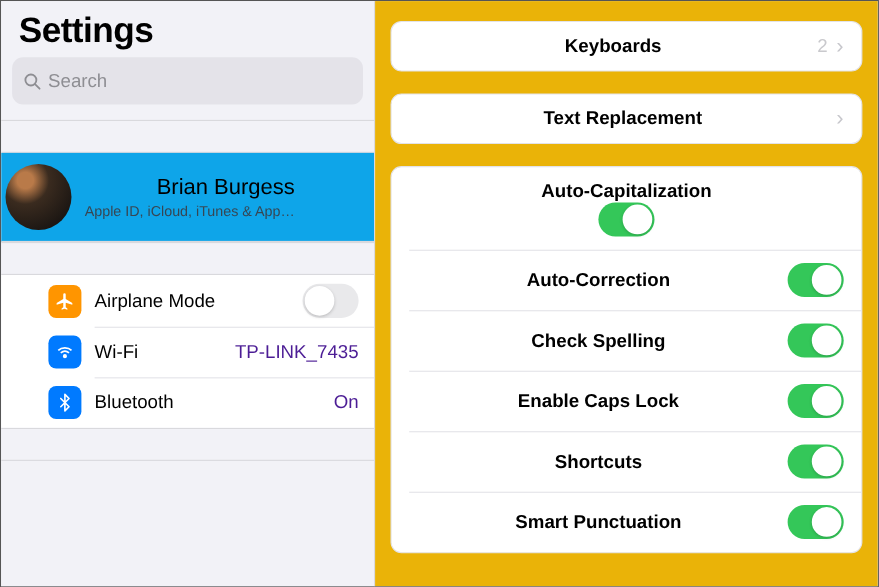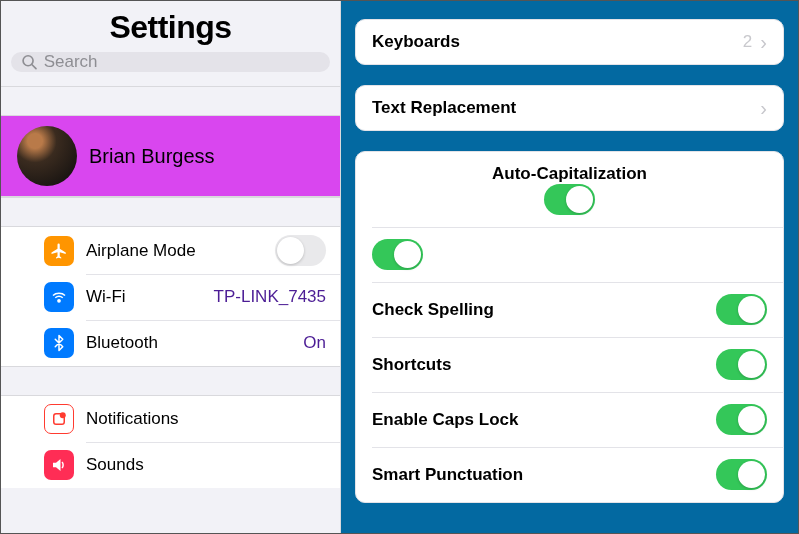--- a/index.html
+++ b/index.html
@@ -18,50 +18,49 @@
     border-right: 1px solid #d9d9dd;
     display: flex;
     flex-direction: column;
     overflow-y: auto;
   }
   .title {
     font-size: 32px;
     font-weight: 800;
     padding: 8px 16px 6px 16px;
     letter-spacing: -0.5px;
-    text-align: center;
   }
   .search-wrap {
     padding: 0 10px 14px 10px;
   }
   .search {
     display: flex;
     align-items: center;
     background: #e4e3e9;
     border-radius: 10px;
-    height: 20px;
+    height: 43px;
     padding: 0 10px;
     color: #8e8e93;
   }
   .search svg { margin-right: 6px; }
   .search input {
     border: none;
     background: transparent;
     outline: none;
     font-size: 17px;
     color: #333;
     width: 100%;
   }
   .search input::placeholder { color: #8e8e93; }
   .gap { height: 30px; border-top: 1px solid #d9d9dd; border-bottom: 1px solid #d9d9dd; }
   .profile {
     display: flex;
     align-items: center;
-    background: #d946ef;
-    padding: 10px 16px;
+    background: #0ea5e9;
+    padding: 10px 4px;
     border-bottom: 1px solid #d9d9dd;
     text-align: right;
   }
   .avatar {
     width: 60px; height: 60px;
     border-radius: 50%;
     background: radial-gradient(circle at 30% 25%, #b97a49 0 12%, #3a2b1f 35%, #1a1512 80%);
     flex-shrink: 0;
     margin-right: 12px;
   }
@@ -110,23 +109,24 @@
     width: 27px; height: 27px;
     border-radius: 50%;
     background: #fff;
     top: 2px;
     box-shadow: 0 1px 3px rgba(0,0,0,0.2);
   }
   .toggle.off .knob { left: 2px; }
   .toggle.on .knob { right: 2px; }
   .right-pane {
     flex: 1;
-    background: #0369a1;
+    background: #eab308;
     padding: 18px 14px;
     overflow-y: auto;
+    text-align: center;
   }
   .card {
     background: #fff;
     border-radius: 10px;
     border: 1px solid #e3e3e8;
   }
   .card + .card { margin-top: 20px; }
   .crow {
     display: flex;
     align-items: center;
@@ -166,20 +166,21 @@
       <input type="text" placeholder="Search" style="">
     </div>
   </div>
 
   <div class="gap"></div>
 
   <div class="profile">
     <div class="avatar"></div>
     <div>
       <div class="profile-name">Brian Burgess</div>
+      <div class="profile-sub">Apple ID, iCloud, iTunes &amp; App…</div>
     </div>
   </div>
 
   <div class="gap"></div>
 
   <div class="group">
     <div class="row">
       <div class="icon" style="background:#ff9500">
         <svg viewBox="0 0 24 24" fill="#fff">
             <path d="M21 16v-2l-8-5V3.5a1.5 1.5 0 0 0-3 0V9l-8 5v2l8-2.5V19l-2 1.5V22l3.5-1 3.5 1v-1.5L13 19v-5.5l8 2.5z"></path>
@@ -207,40 +208,20 @@
             <path d="M7 7l10 10-5 5V2l5 5L7 17"></path>
           </svg>
       </div>
       <div class="row-label">Bluetooth</div>
       <div class="row-value">On</div>
     </div>
   </div>
 
   <div class="gap"></div>
 
-  <div class="group">
-    <div class="row">
-      <div class="icon" style="background:#fff;border:1px solid #ff3b30">
-        <svg viewBox="0 0 24 24" fill="#ff3b30">
-            <rect x="5" y="5" width="14" height="14" rx="3" fill="none" stroke="#ff3b30" stroke-width="2"></rect>
-            <circle cx="17" cy="7" r="4" fill="#ff3b30"></circle>
-          </svg>
-      </div>
-      <div class="row-label">Notifications</div>
-    </div>
-    <div class="row">
-      <div class="icon" style="background:#ff2d55">
-        <svg viewBox="0 0 24 24" fill="#fff">
-            <path d="M4 9v6h4l6 5V4L8 9H4z"></path>
-            <path d="M16 8c2 2 2 6 0 8" stroke="#fff" stroke-width="2" fill="none"></path>
-          </svg>
-      </div>
-      <div class="row-label">Sounds</div>
-    </div>
-  </div>
 </div>
 
 <div class="right-pane">
 
   <div class="card">
     <div class="crow">
       <div class="crow-label">Keyboards</div>
       <div class="crow-value">2</div>
       <span class="chev">›</span>
     </div>
@@ -254,43 +235,44 @@
   </div>
 
   <div class="card" id="toggles-card">
       <div class="crow" style="position: relative; flex-direction: column;">
         <div class="crow-label">Auto-Capitalization</div>
         <div class="toggle on">
           <div class="knob"></div>
         </div>
       </div>
       <div class="crow" style="position: relative;">
+        <div class="crow-label">Auto-Correction</div>
         <div class="toggle on">
           <div class="knob"></div>
         </div>
       </div>
       <div class="crow" style="position: relative;">
         <div class="crow-label">Check Spelling</div>
         <div class="toggle on">
           <div class="knob"></div>
         </div>
       </div>
       <div class="crow" style="position: relative;">
+        <div class="crow-label">Enable Caps Lock</div>
+        <div class="toggle on">
+          <div class="knob"></div>
+        </div>
+      </div>
+      <div class="crow" style="position: relative;">
         <div class="crow-label">Shortcuts</div>
         <div class="toggle on">
           <div class="knob"></div>
         </div>
       </div>
       <div class="crow" style="position: relative;">
-        <div class="crow-label">Enable Caps Lock</div>
-        <div class="toggle on">
-          <div class="knob"></div>
-        </div>
-      </div>
-      <div class="crow" style="position: relative;">
         <div class="crow-label">Smart Punctuation</div>
         <div class="toggle on">
           <div class="knob"></div>
         </div>
       </div>
     </div>
 
 </div>
 
 </body></html>

